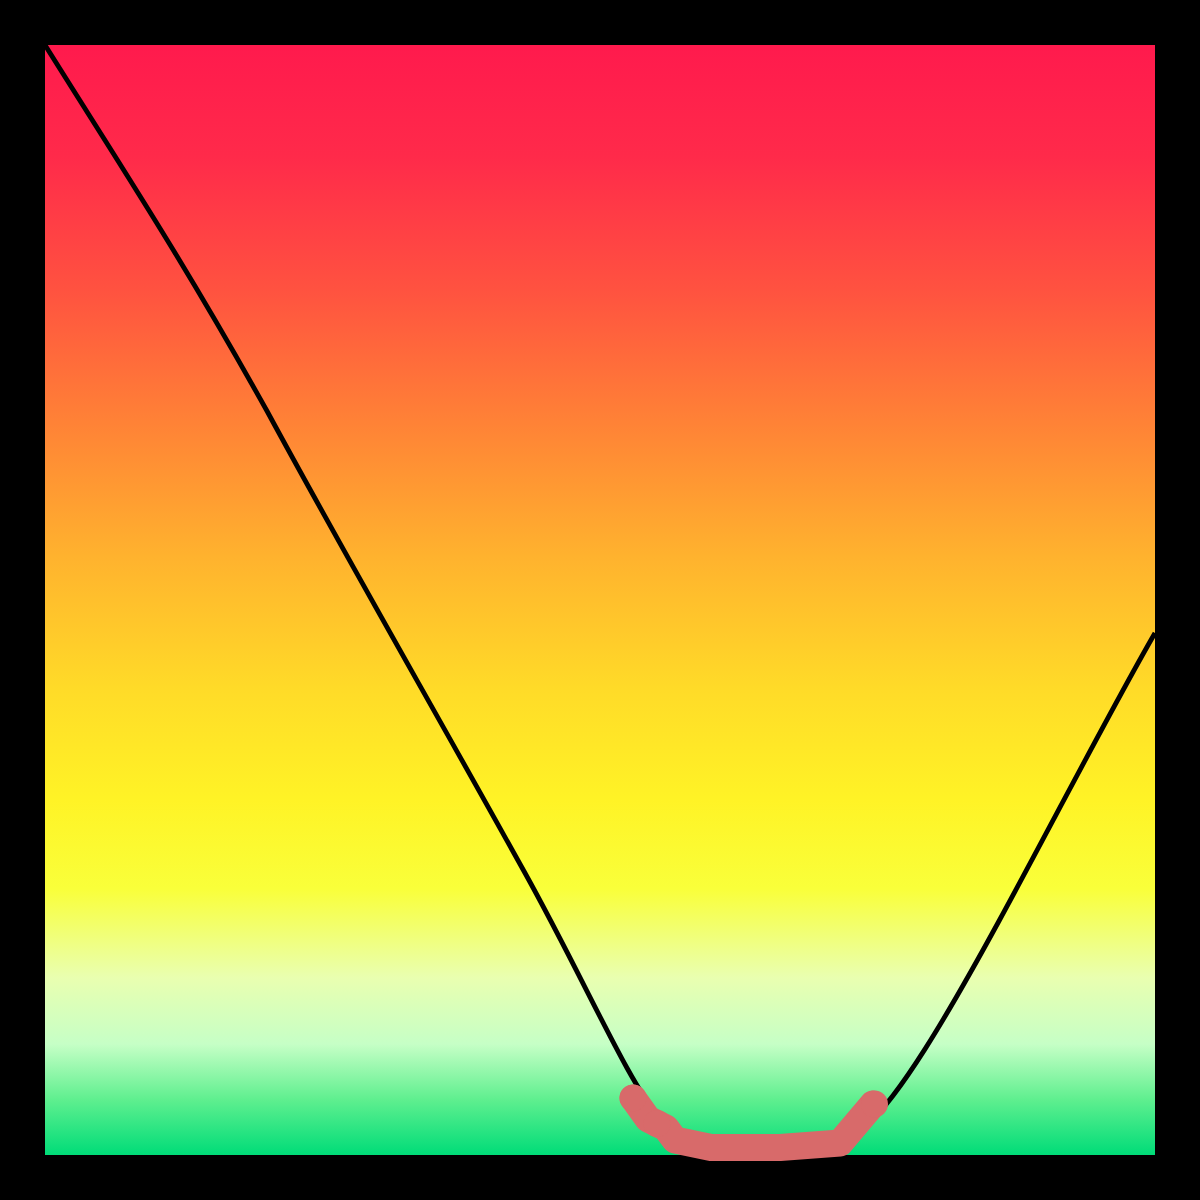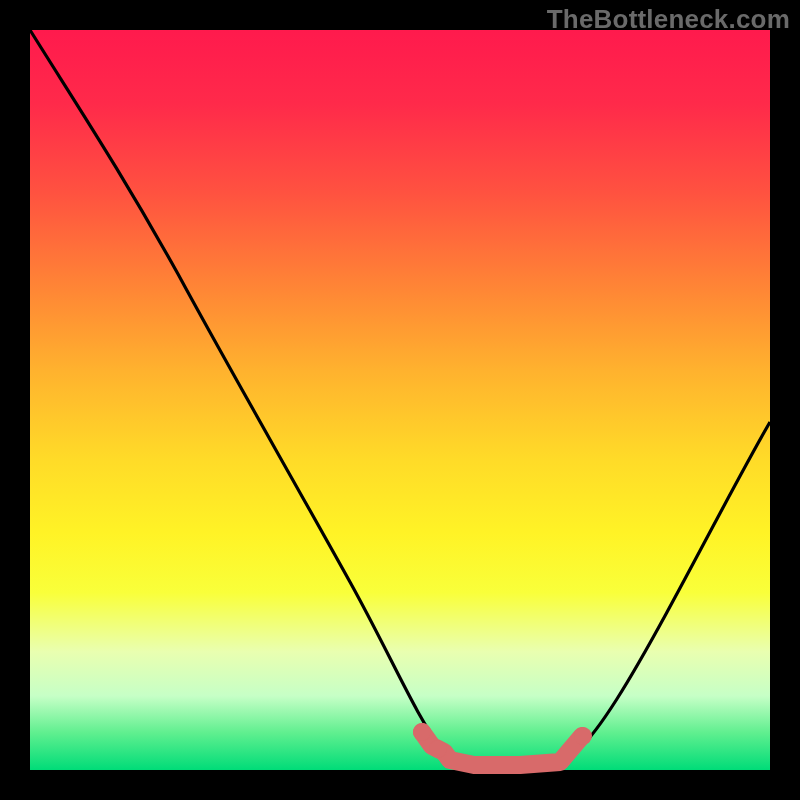--- a/index.html
+++ b/index.html
@@ -56,21 +56,20 @@
     top: 0;
     width: 740px;
     height: 740px;
     overflow: visible;
   }
 </style>
 </head>
 <body>
 
 <div class="frame">
-  <div class="watermark">TheBottleneck.com</div>
   <div class="plot">
     <svg viewBox="0 0 740 740">
       <path d="M 0 0
                C 50 80, 90 140, 148 244
                C 200 340, 260 444, 320 552
                C 360 624, 388 690, 410 716
                C 424 730, 440 735, 480 736
                C 510 736, 532 734, 548 720
                C 570 700, 600 650, 636 584
                C 672 518, 710 444, 740 392" fill="none" stroke="#000" stroke-width="3.2"></path>

